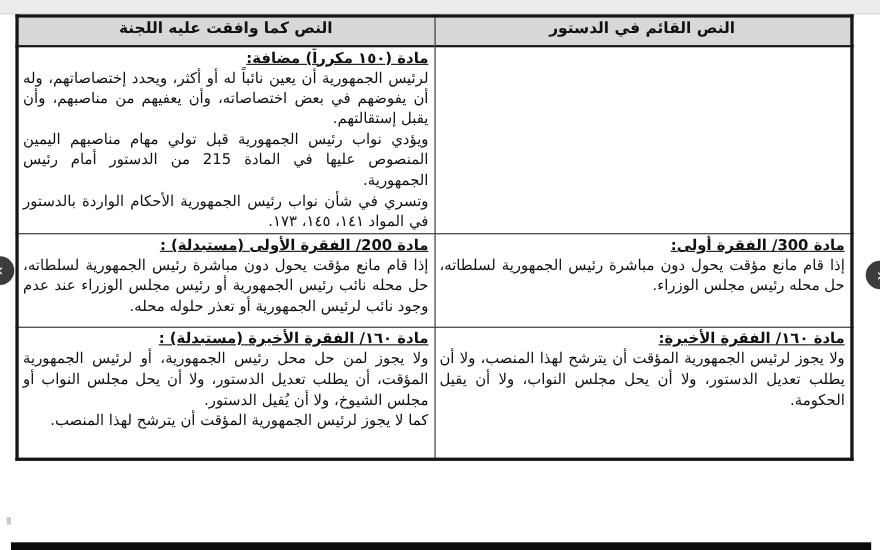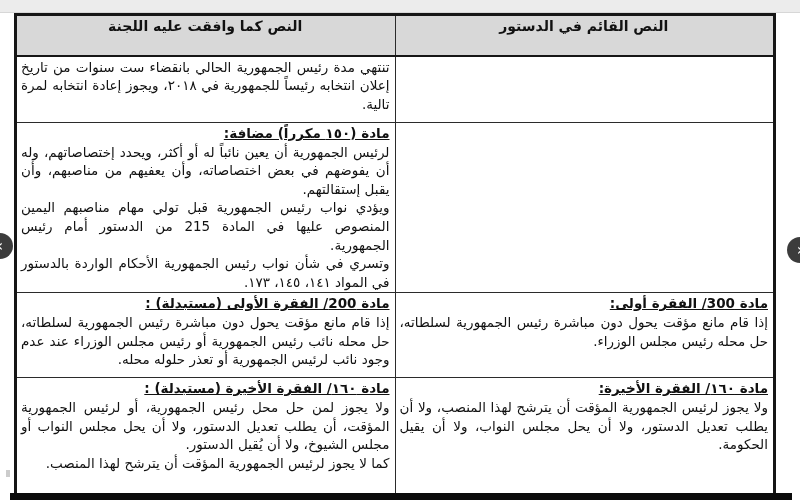--- a/index.html
+++ b/index.html
@@ -29,21 +29,21 @@
     border: 1px solid #2b2b2b;
     vertical-align: top;
     padding: 1px 5px 1px 4px;
     font-size: 13.5px;
     line-height: 18.6px;
   }
   table.doc-table th {
     background: #d8d8d8;
     font-weight: bold;
     text-align: center;
-    height: 41px;
+    height: 27px;
     font-size: 14px;
     border-bottom: 2px solid #161616;
   }
   tr.r1 td { height: 67px; }
   tr.r2 td { height: 150px; }
   tr.r3 td { height: 85px; }
   tr.r4 td { height: 120px; }
   .cell-title {
     font-weight: bold;
     text-decoration: underline;
@@ -92,26 +92,20 @@
     <col style="width:50%">
     <col style="width:50%">
   </colgroup>
   <thead>
     <tr>
       <th>النص القائم في الدستور</th>
       <th>النص كما وافقت عليه اللجنة</th>
     </tr>
   </thead>
   <tbody>
-    <tr class="r1">
-      <td></td>
-      <td>
-        <div class="par">تنتهي مدة رئيس الجمهورية الحالي بانقضاء ست سنوات من تاريخ إعلان انتخابه رئيساً للجمهورية في ٢٠١٨، ويجوز إعادة انتخابه لمرة تالية.</div>
-      </td>
-    </tr>
     <tr class="r2">
       <td></td>
       <td>
         <div class="cell-title">مادة (١٥٠ مكرراً) مضافة:</div>
         <div class="par">لرئيس الجمهورية أن يعين نائباً له أو أكثر، ويحدد إختصاصاتهم، وله أن يفوضهم في بعض اختصاصاته، وأن يعفيهم من مناصبهم، وأن يقبل إستقالتهم.</div>
         <div class="par">ويؤدي نواب رئيس الجمهورية قبل تولي مهام مناصبهم اليمين المنصوص عليها في المادة 215 من الدستور أمام رئيس الجمهورية.</div>
         <div class="par">وتسري في شأن نواب رئيس الجمهورية الأحكام الواردة بالدستور في المواد ١٤١، ١٤٥، ١٧٣.</div>
       </td>
     </tr>
     <tr class="r3">

